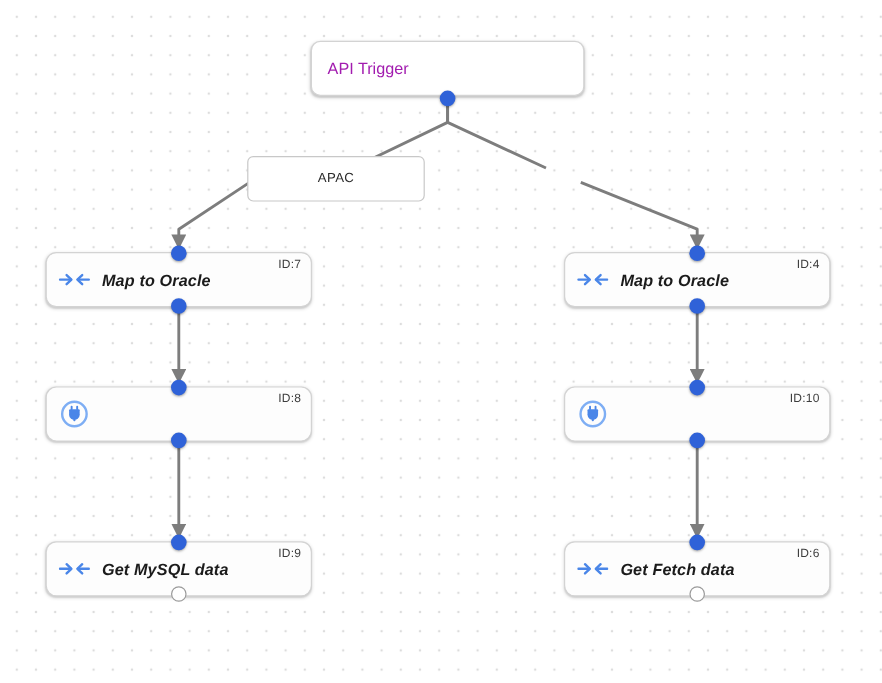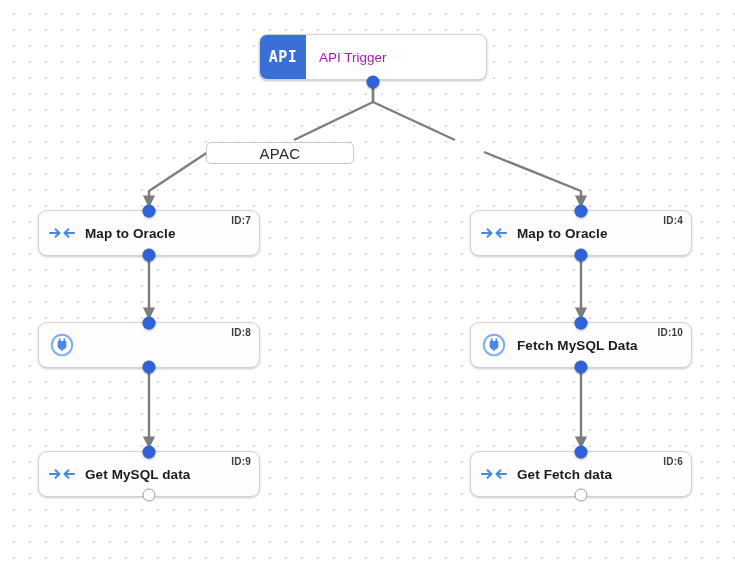--- a/index.html
+++ b/index.html
@@ -46,27 +46,28 @@
     display: flex;
     align-items: center;
     justify-content: center;
   }
   .node-label {
     font-size: 13.5px;
     color: #1b1b1b;
     font-weight: 700;
     letter-spacing: 0.1px;
     white-space: nowrap;
+    font-style: italic;
   }
   .node-id {
     position: absolute;
     top: 4px;
     right: 8px;
     font-size: 10px;
-    font-weight: 700;
+    font-weight: 400;
     color: #3d3d3d;
     letter-spacing: 0.2px;
   }
 
   
   .trigger {
     position: absolute;
     left: 259px;
     top: 34px;
     width: 228px;
@@ -119,32 +120,31 @@
   .handle.hollow {
     background: #ffffff;
     border: 1.5px solid #9a9a9a;
     box-sizing: border-box;
   }
 
   
   .branch-label {
     position: absolute;
     box-sizing: border-box;
-    height: 22px;
+    height: 38px;
     background: #ffffff;
     border: 1px solid #c8c8c8;
     border-radius: 5px;
     display: flex;
     align-items: center;
     justify-content: center;
-    font-size: 15px;
+    font-size: 11px;
     color: #2b2b2b;
     letter-spacing: 0.3px;
     z-index: 4;
-    margin-top: 12px;
   }
 </style>
 </head>
 <body>
 
 <div id="canvas">
 
   <svg id="edge-layer">
     <defs>
       <marker id="arrow" viewBox="0 0 10 10" refX="8.5" refY="5" markerWidth="5.2" markerHeight="5.2" orient="auto-start-reverse">
@@ -164,21 +164,20 @@
 
       <path d="M 149 255 L 149 318" marker-end="url(#arrow)"></path>
       <path d="M 149 367 L 149 447" marker-end="url(#arrow)"></path>
 
       <path d="M 581 255 L 581 318" marker-end="url(#arrow)"></path>
       <path d="M 581 367 L 581 447" marker-end="url(#arrow)"></path>
     </g>
   </svg>
 
   <div class="trigger">
-    <div class="trigger-badge">API</div>
     <div class="trigger-title">API Trigger</div>
   </div>
   <div class="handle filled" style="left:373px; top:82px;"></div>
 
   <div class="branch-label" style="left:206px; top:130px; width:148px;">APAC</div>
 
   <div class="node" style="left:38px; top:210px; width:222px; height:46px;">
     <div class="node-icon">
       <svg width="26" height="16" viewBox="0 0 26 16">
         <g stroke="#4a86e8" stroke-width="2" fill="none" stroke-linecap="round" stroke-linejoin="round">
@@ -253,21 +252,20 @@
         <circle cx="12" cy="12" r="10.2" fill="none" stroke="#7eaef4" stroke-width="2"></circle>
         <g fill="#4a86e8">
           <rect x="7.6" y="8" width="8.8" height="5.2" rx="0.8"></rect>
           <path d="M 7.6 12.4 a 4.4 4.4 0 0 0 8.8 0 z"></path>
           <rect x="11.1" y="13.6" width="1.8" height="4.4" rx="0.8"></rect>
           <rect x="8.9" y="5.2" width="1.6" height="3.4" rx="0.7"></rect>
           <rect x="13.5" y="5.2" width="1.6" height="3.4" rx="0.7"></rect>
         </g>
       </svg>
     </div>
-    <div class="node-label">Fetch MySQL Data</div>
     <div class="node-id">ID:10</div>
   </div>
   <div class="handle filled" style="left:581px; top:323px;"></div>
   <div class="handle filled" style="left:581px; top:367px;"></div>
 
   <div class="node" style="left:470px; top:451px; width:222px; height:46px;">
     <div class="node-icon">
       <svg width="26" height="16" viewBox="0 0 26 16">
         <g stroke="#4a86e8" stroke-width="2" fill="none" stroke-linecap="round" stroke-linejoin="round">
           <path d="M 1 8 L 10 8"></path>

